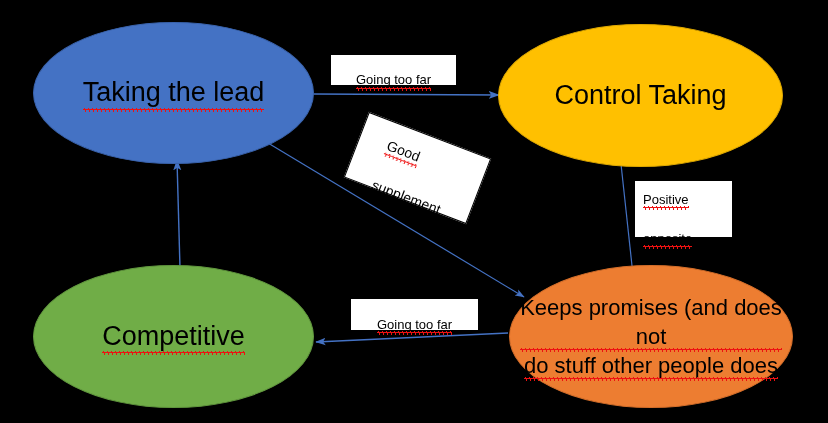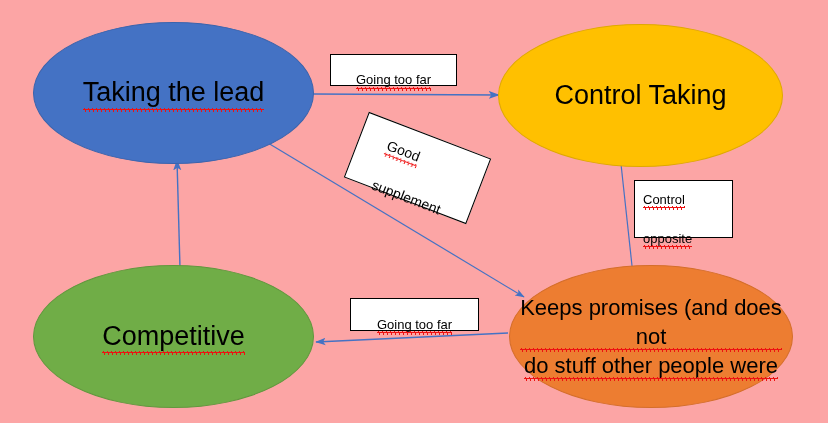--- a/index.html
+++ b/index.html
@@ -7,21 +7,21 @@
     padding: 0;
     background: #ffffff;
   }
   body {
     font-family: "Liberation Sans", sans-serif;
   }
   #canvas {
     position: relative;
     width: 828px;
     height: 423px;
-    background: #fca5a5;
+    background: #000000;
     overflow: hidden;
   }
   .svg-layer {
     position: absolute;
     left: 0;
     top: 0;
     width: 828px;
     height: 423px;
   }
   .node {
@@ -145,40 +145,40 @@
 
   <div class="node node-green">
     <span class="node-text">
       <span class="sq">Competitive</span>
     </span>
   </div>
 
   <div class="node node-orange">
     <span class="node-text">
       <span class="sq">Keeps promises (and does not</span><br>
-      <span class="sq">do stuff other people were</span><br>
+      <span class="sq">do stuff other people does</span><br>
     </span>
   </div>
 
   <div class="label-box lbl-going-top">
     <span class="label-inner">
       <span class="sq">Going too far</span>
     </span>
   </div>
 
   <div class="label-box lbl-good">
     <span class="label-inner">
       <span class="sq">Good</span><br>
       <span>supplement</span>
     </span>
   </div>
 
   <div class="label-box lbl-positive label-left">
     <span class="label-inner">
-      <span class="sq">Control</span><br>
+      <span class="sq">Positive</span><br>
       <span class="sq">opposite</span>
     </span>
   </div>
 
   <div class="label-box lbl-going-bottom">
     <span class="label-inner">
       <span class="sq">Going too far</span>
     </span>
   </div>
 

